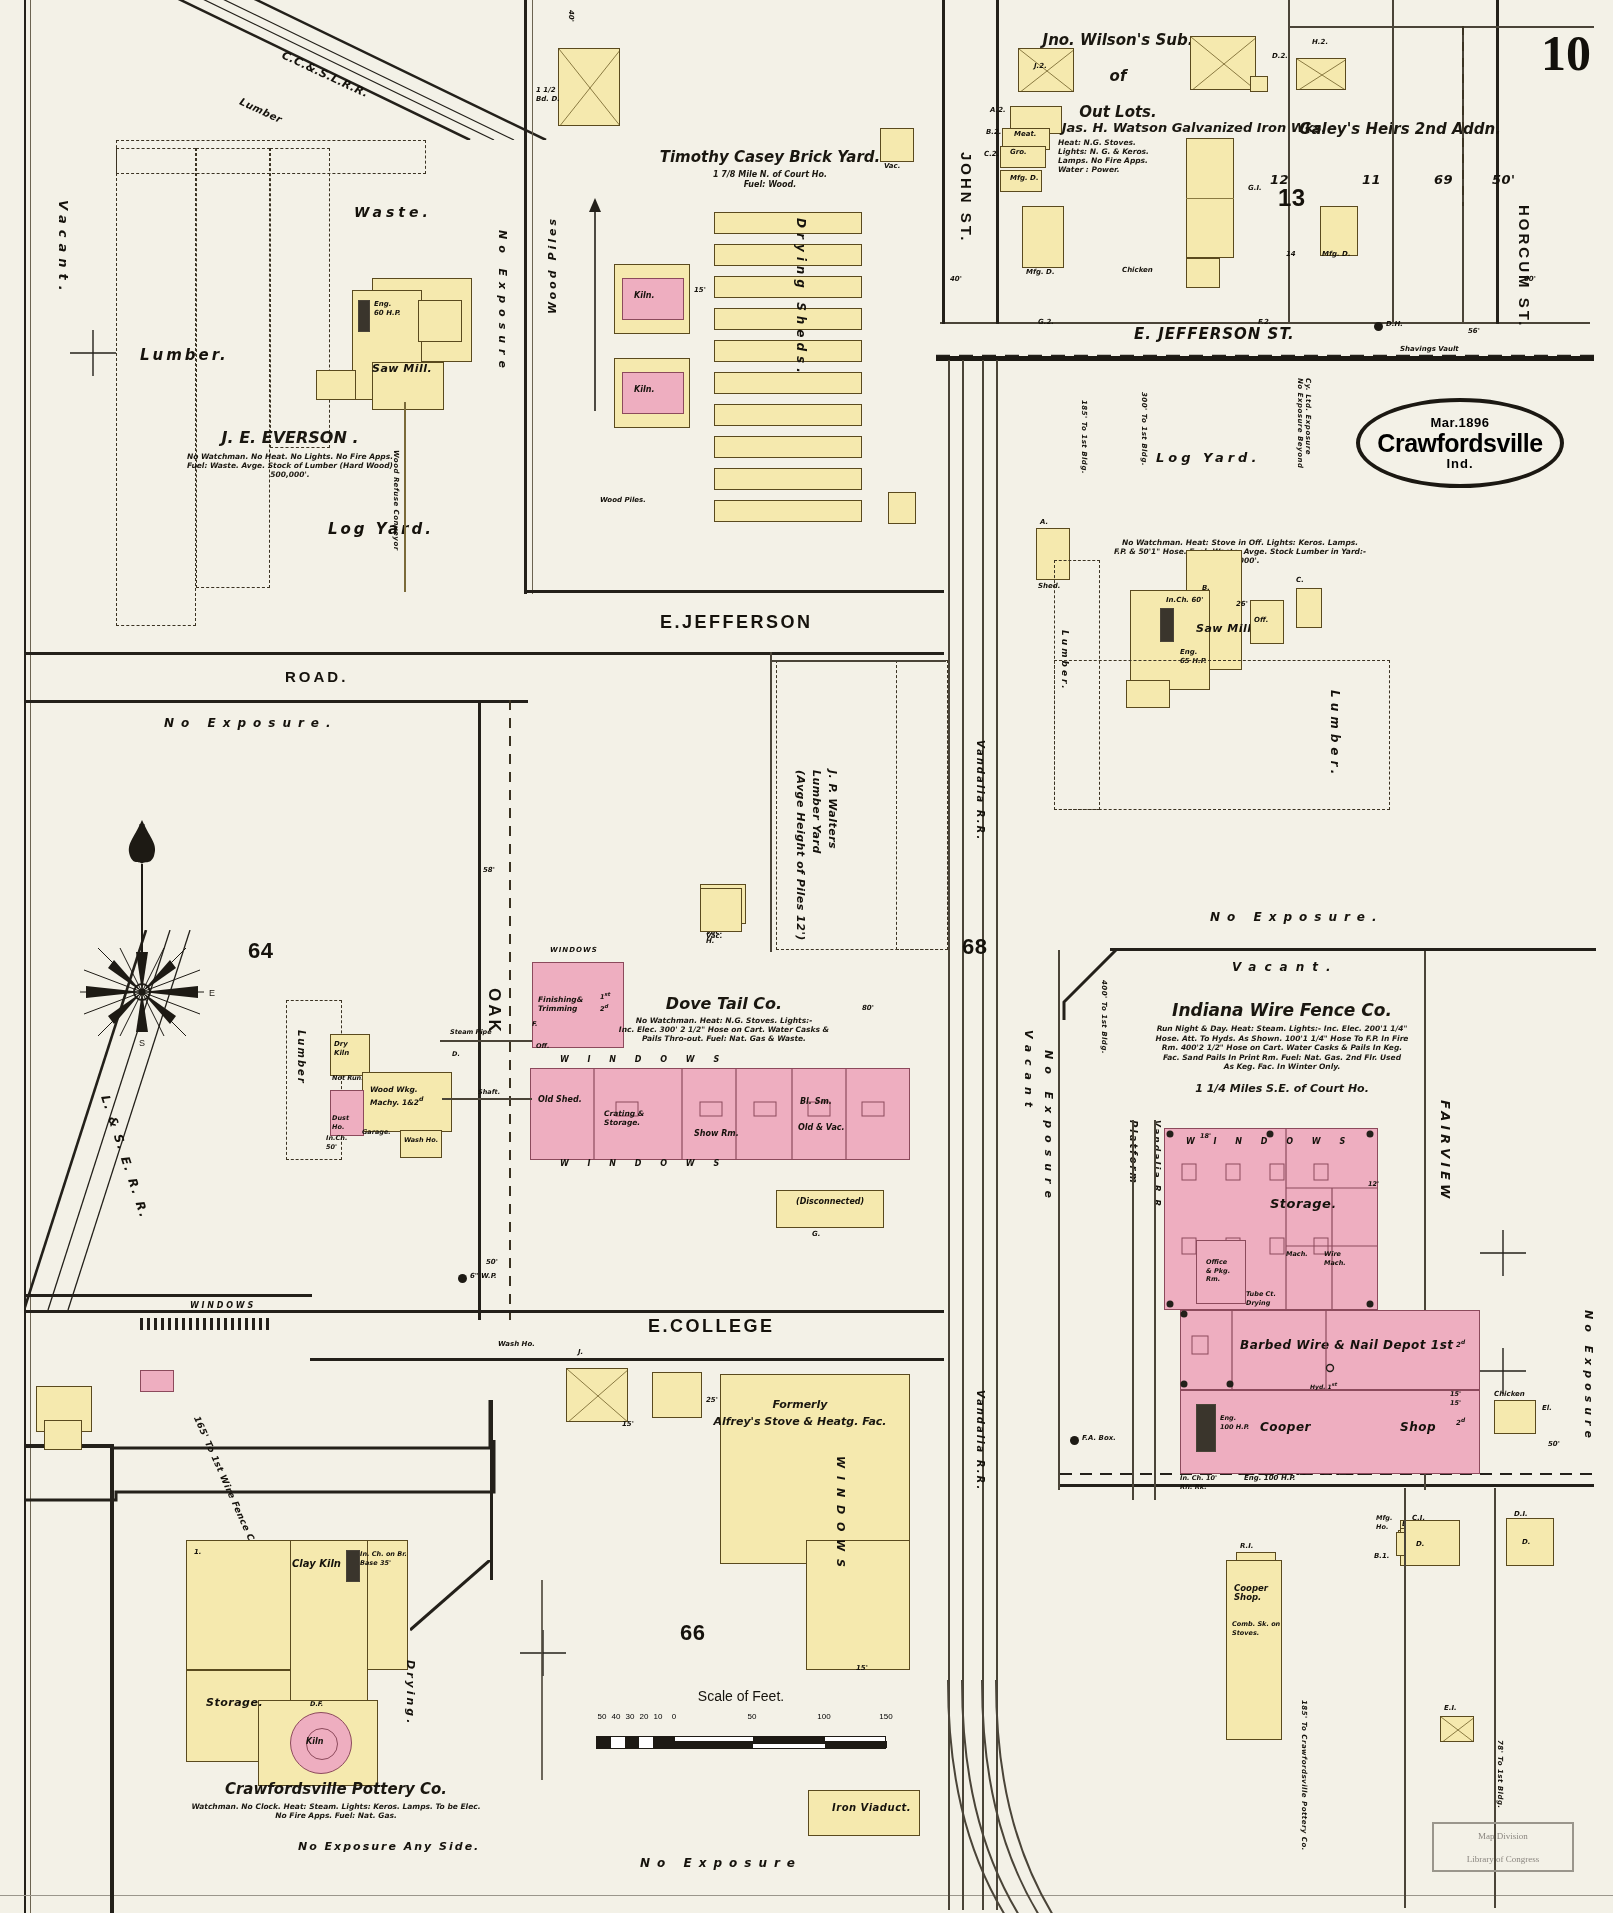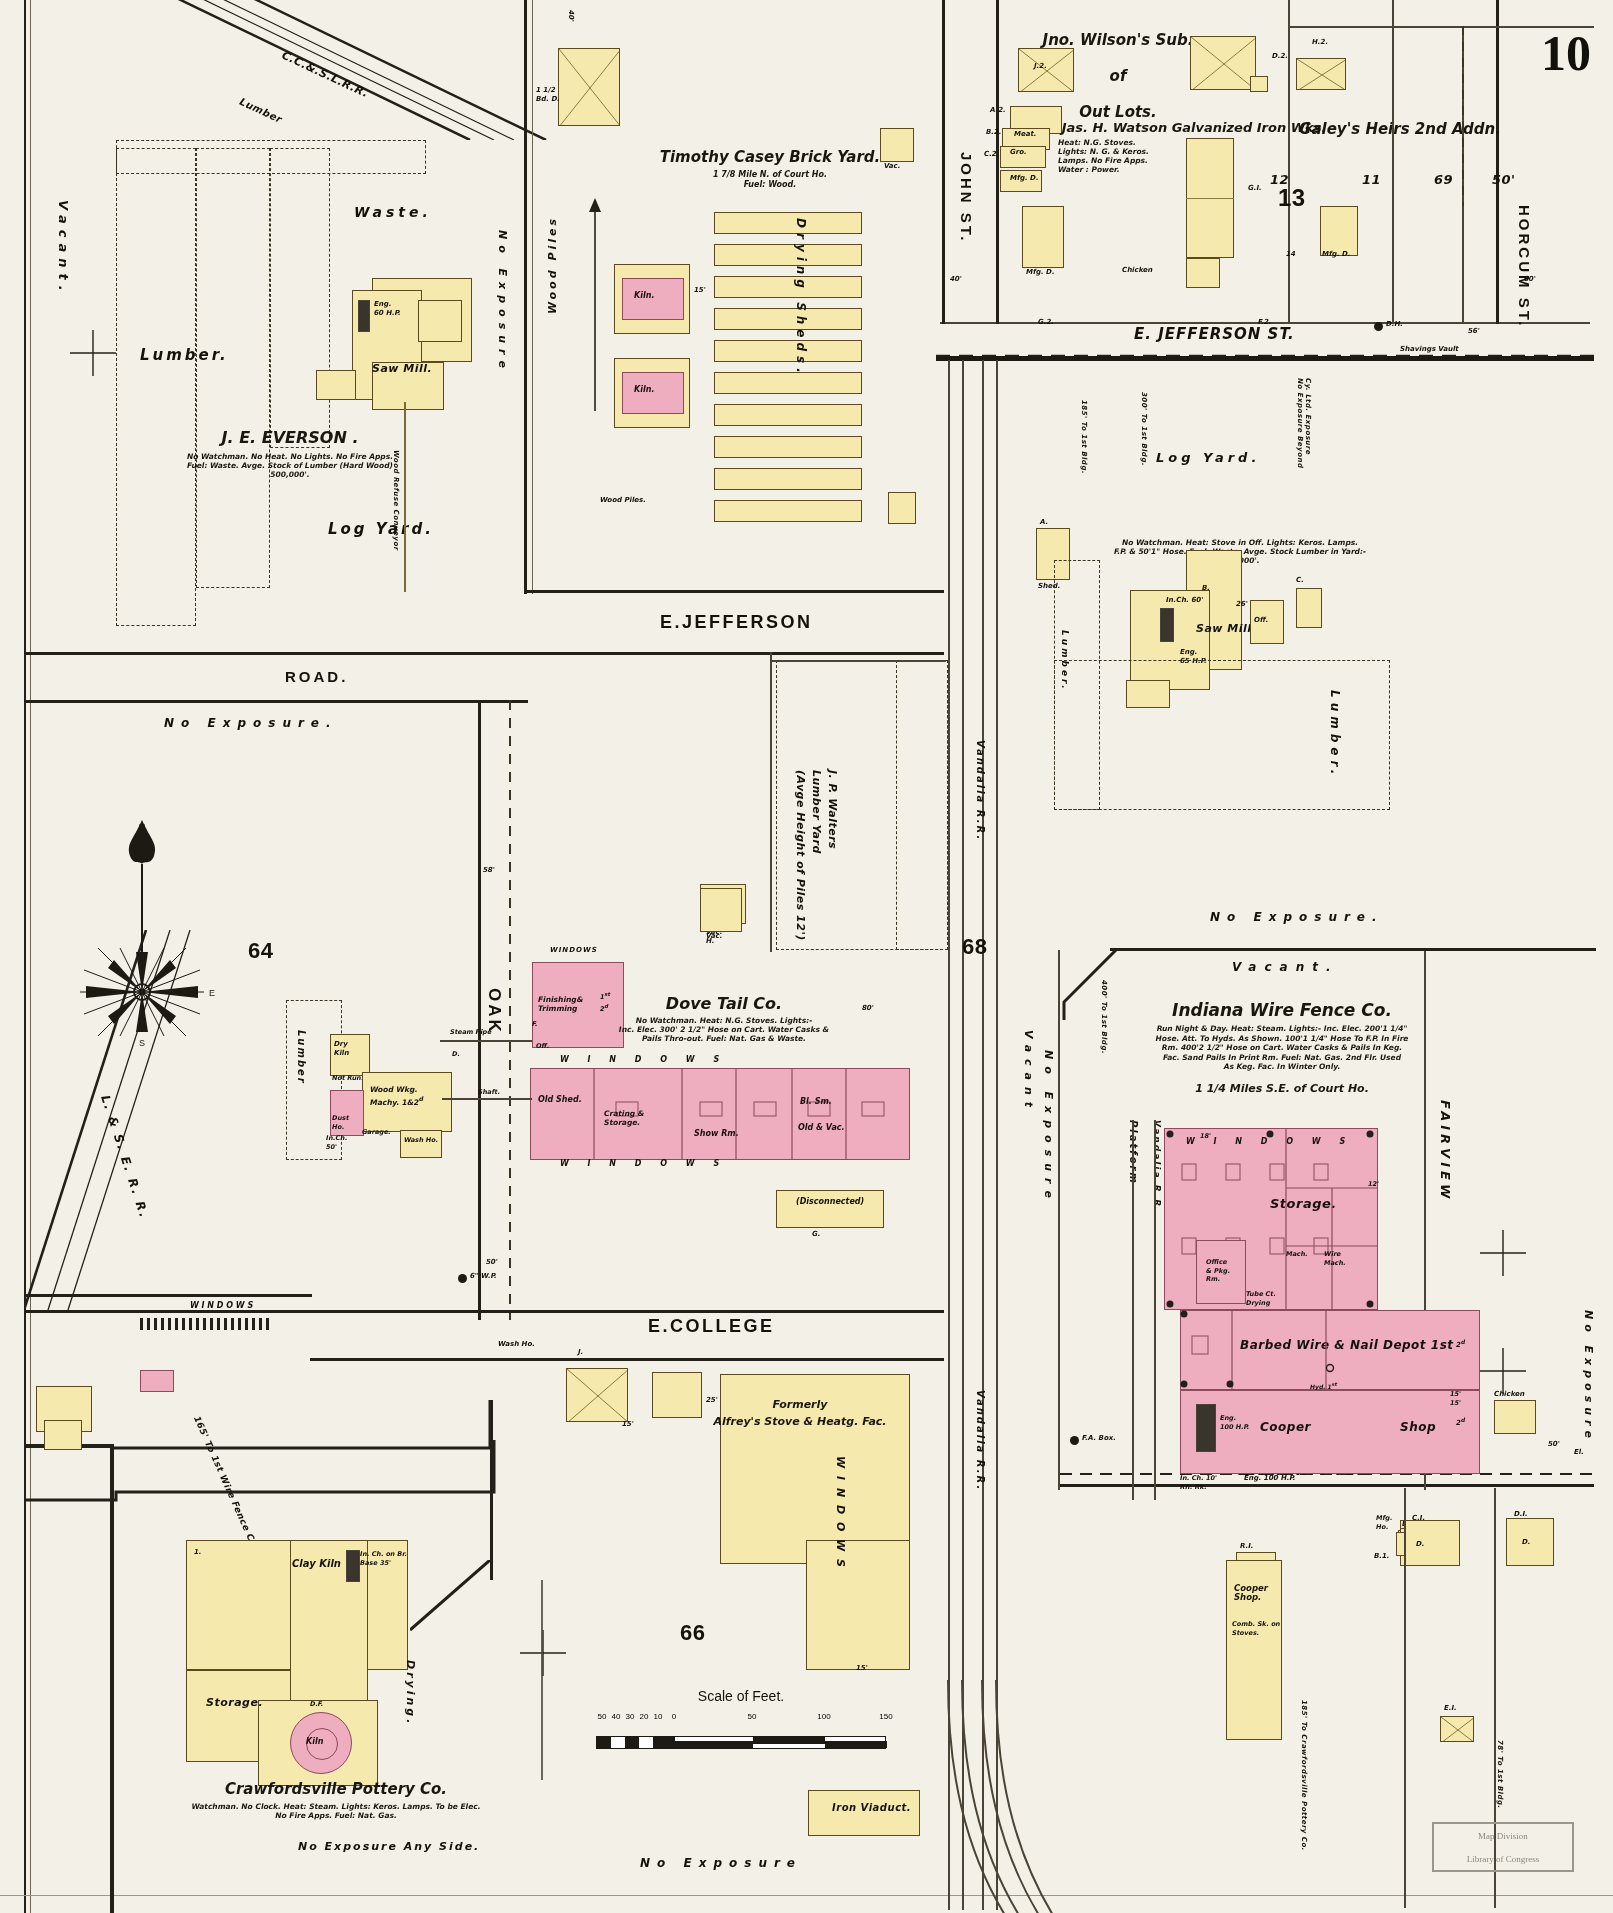--- a/index.html
+++ b/index.html
@@ -56,20 +56,25 @@
   
   #compass{position:absolute;left:80px;top:820px;width:180px;height:230px;}
 </style>
 </head>
 <body>
 
 <div id="sheet">
 
   <div id="pageno">10</div>
 
+  <div id="cartouche">
+    <div class="c1">Mar.1896</div>
+    <div class="c2">Crawfordsville</div>
+    <div class="c3">Ind.</div>
+  </div>
 
   <div class="vl" style="left:24px;top:0;height:1913px;"></div>
   <div class="vl" style="left:30px;top:0;height:1913px;width:1px;background:#6b6351;"></div>
   <div class="hl" style="left:0;top:1895px;width:1613px;height:1px;background:#9a968c;"></div>
 
   <div class="abs" style="left:140px;top:-10px;width:420px;height:150px;">
     <svg width="420" height="150">
       <line x1="20" y1="0" x2="330" y2="150" stroke="#23201a" stroke-width="2.5"></line>
       <line x1="44" y1="0" x2="354" y2="150" stroke="#23201a" stroke-width="1.2"></line>
       <line x1="64" y1="0" x2="374" y2="150" stroke="#23201a" stroke-width="1.2"></line>
@@ -586,21 +591,21 @@
 100 H.P.</div>
   <div class="lbl hand tiny" style="left:1456px;top:1416px;">2<sup>d</sup></div>
   <div class="lbl hand tiny" style="left:1450px;top:1390px;font-size:6.5px;">15'<br>15'</div>
   <div class="lbl hand tiny" style="left:1496px;top:1400px;font-size:6.5px;">25'</div>
 
   <div class="bldg pnk" style="left:1196px;top:1240px;width:50px;height:64px;"></div>
   <div class="lbl hand tiny" style="left:1206px;top:1258px;font-size:6.5px;">Office<br>&amp; Pkg.<br>Rm.</div>
 
   <div class="bldg yel" style="left:1494px;top:1400px;width:42px;height:34px;"></div>
   <div class="lbl hand tiny" style="left:1494px;top:1390px;">Chicken</div>
-  <div class="lbl hand tiny" style="left:1542px;top:1448px;margin-left:32px;">El.</div>
+  <div class="lbl hand tiny" style="left:1542px;top:1404px;">El.</div>
 
   <div class="vl" style="left:1154px;top:1120px;height:380px;width:2px;background:#4a4438;"></div>
   <div class="vl" style="left:1132px;top:1120px;height:380px;width:2px;background:#4a4438;"></div>
 
   <div class="bldg yel" style="left:1400px;top:1520px;width:20px;height:32px;"></div>
   <div class="lbl hand tiny" style="left:1376px;top:1514px;font-size:6.5px;">Mfg.<br>Ho.</div>
   <div class="lbl hand tiny" style="left:1374px;top:1552px;">B.1.</div>
   <div class="bldg yel" style="left:1398px;top:1530px;width:12px;height:16px;"></div>
   <div class="bldg yel" style="left:1408px;top:1540px;width:14px;height:14px;"></div>
 

